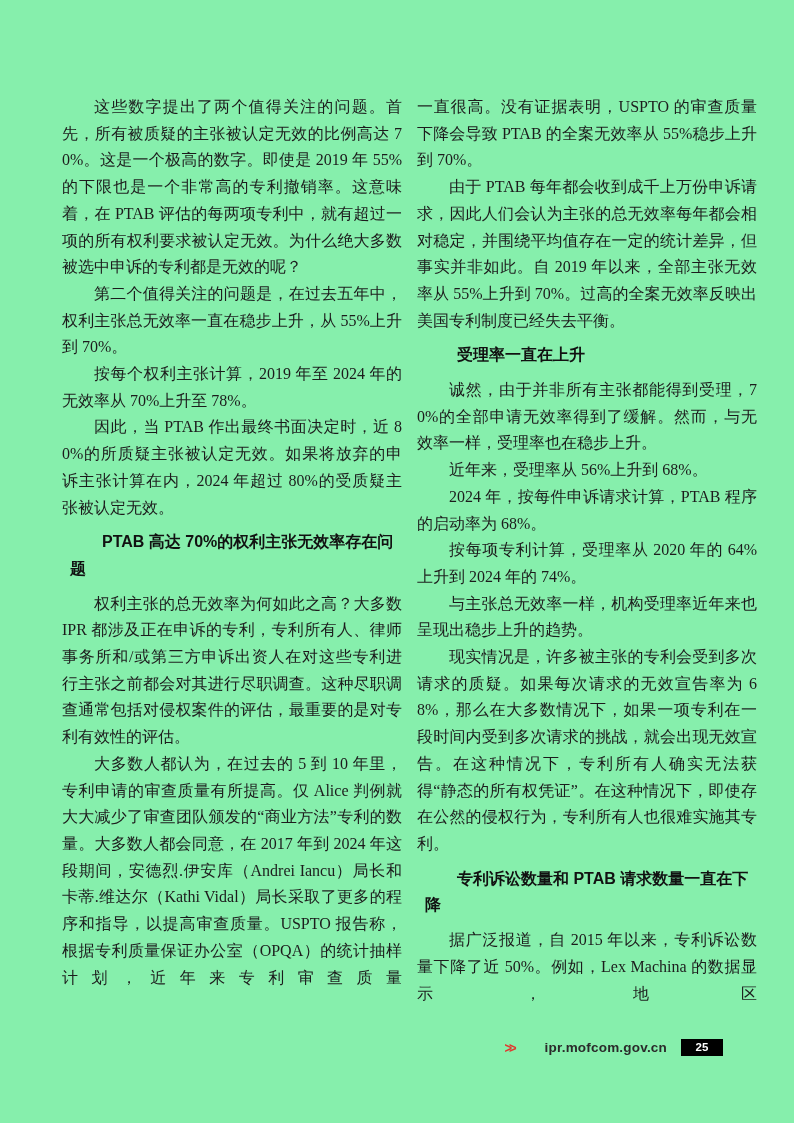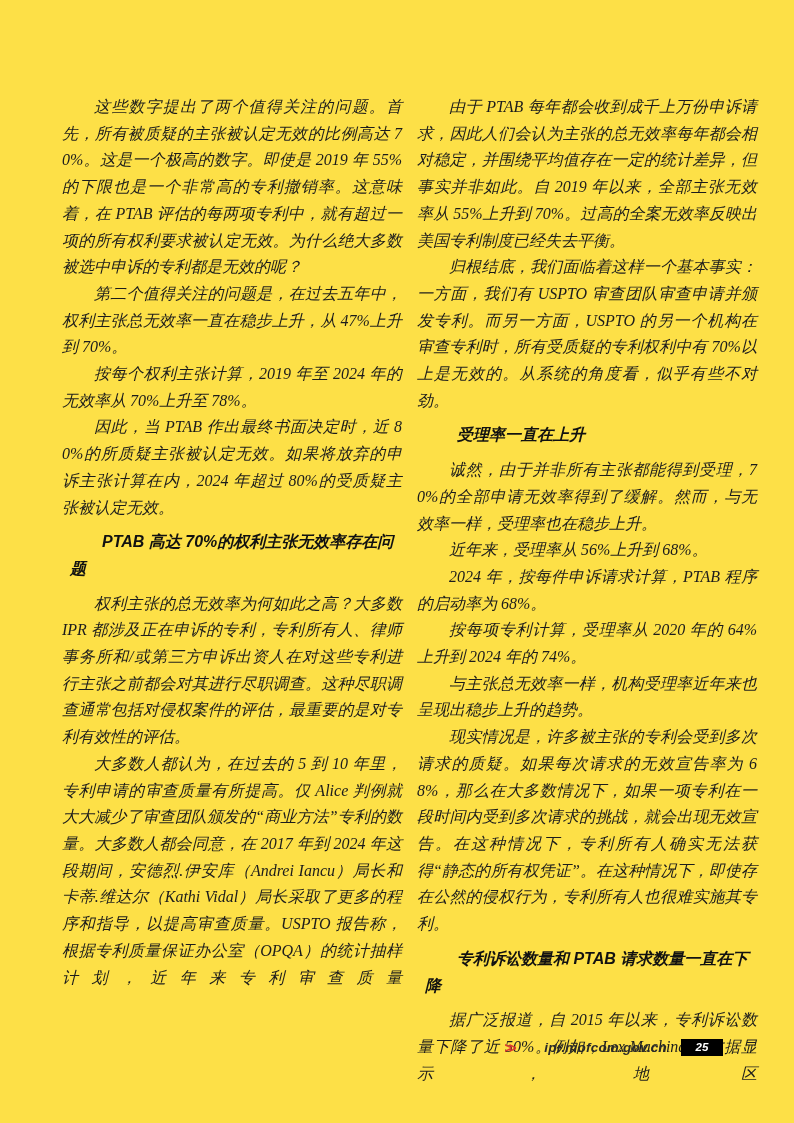--- a/index.html
+++ b/index.html
@@ -11,22 +11,21 @@
     width: 794px;
     height: 1123px;
     position: relative;
     overflow: hidden;
     font-family: "Liberation Serif", "DejaVu Serif", serif;
     color: #1c1c1c;
   }
   .page {
     position: absolute;
     inset: 0;
-    background: #fde047;
-    font-style: italic;
+    background: #86efac;
   }
   .content {
     position: absolute;
     left: 62px;
     top: 94px;
     width: 695px;
     display: flex;
     gap: 15px;
   }
   .col {
@@ -90,30 +89,30 @@
   }
 </style>
 </head>
 <body>
 
 <div class="page">
 
   <div class="content">
     <div class="col">
         <div class="para">这些数字提出了两个值得关注的问题。首先，所有被质疑的主张被认定无效的比例高达 70%。这是一个极高的数字。即使是 2019 年 55%的下限也是一个非常高的专利撤销率。这意味着，在 PTAB 评估的每两项专利中，就有超过一项的所有权利要求被认定无效。为什么绝大多数被选中申诉的专利都是无效的呢？</div>
-        <div class="para">第二个值得关注的问题是，在过去五年中，权利主张总无效率一直在稳步上升，从 47%上升到 70%。</div>
+        <div class="para">第二个值得关注的问题是，在过去五年中，权利主张总无效率一直在稳步上升，从 55%上升到 70%。</div>
         <div class="para">按每个权利主张计算，2019 年至 2024 年的无效率从 70%上升至 78%。</div>
         <div class="para">因此，当 PTAB 作出最终书面决定时，近 80%的所质疑主张被认定无效。如果将放弃的申诉主张计算在内，2024 年超过 80%的受质疑主张被认定无效。</div>
         <div class="heading">PTAB 高达 70%的权利主张无效率存在问题</div>
         <div class="para">权利主张的总无效率为何如此之高？大多数 IPR 都涉及正在申诉的专利，专利所有人、律师事务所和/或第三方申诉出资人在对这些专利进行主张之前都会对其进行尽职调查。这种尽职调查通常包括对侵权案件的评估，最重要的是对专利有效性的评估。</div>
         <div class="para fill-last">大多数人都认为，在过去的 5 到 10 年里，专利申请的审查质量有所提高。仅 Alice 判例就大大减少了审查团队颁发的“商业方法”专利的数量。大多数人都会同意，在 2017 年到 2024 年这段期间，安德烈.伊安库（Andrei Iancu）局长和卡蒂.维达尔（Kathi Vidal）局长采取了更多的程序和指导，以提高审查质量。USPTO 报告称，根据专利质量保证办公室（OPQA）的统计抽样计划，近年来专利审查质量</div>
       </div>
     <div class="col">
+        <div class="para noindent">一直很高。没有证据表明，USPTO 的审查质量下降会导致 PTAB 的全案无效率从 55%稳步上升到 70%。</div>
         <div class="para">由于 PTAB 每年都会收到成千上万份申诉请求，因此人们会认为主张的总无效率每年都会相对稳定，并围绕平均值存在一定的统计差异，但事实并非如此。自 2019 年以来，全部主张无效率从 55%上升到 70%。过高的全案无效率反映出美国专利制度已经失去平衡。</div>
-        <div class="para">归根结底，我们面临着这样一个基本事实：一方面，我们有 USPTO 审查团队审查申请并颁发专利。而另一方面，USPTO 的另一个机构在审查专利时，所有受质疑的专利权利中有 70%以上是无效的。从系统的角度看，似乎有些不对劲。</div>
         <div class="heading">受理率一直在上升</div>
         <div class="para">诚然，由于并非所有主张都能得到受理，70%的全部申请无效率得到了缓解。然而，与无效率一样，受理率也在稳步上升。</div>
         <div class="para">近年来，受理率从 56%上升到 68%。</div>
         <div class="para">2024 年，按每件申诉请求计算，PTAB 程序的启动率为 68%。</div>
         <div class="para">按每项专利计算，受理率从 2020 年的 64%上升到 2024 年的 74%。</div>
         <div class="para">与主张总无效率一样，机构受理率近年来也呈现出稳步上升的趋势。</div>
         <div class="para">现实情况是，许多被主张的专利会受到多次请求的质疑。如果每次请求的无效宣告率为 68%，那么在大多数情况下，如果一项专利在一段时间内受到多次请求的挑战，就会出现无效宣告。在这种情况下，专利所有人确实无法获得“静态的所有权凭证”。在这种情况下，即使存在公然的侵权行为，专利所有人也很难实施其专利。</div>
         <div class="heading">专利诉讼数量和 PTAB 请求数量一直在下降</div>
         <div class="para fill-last">据广泛报道，自 2015 年以来，专利诉讼数量下降了近 50%。例如，Lex Machina 的数据显示，地区</div>
       </div>

